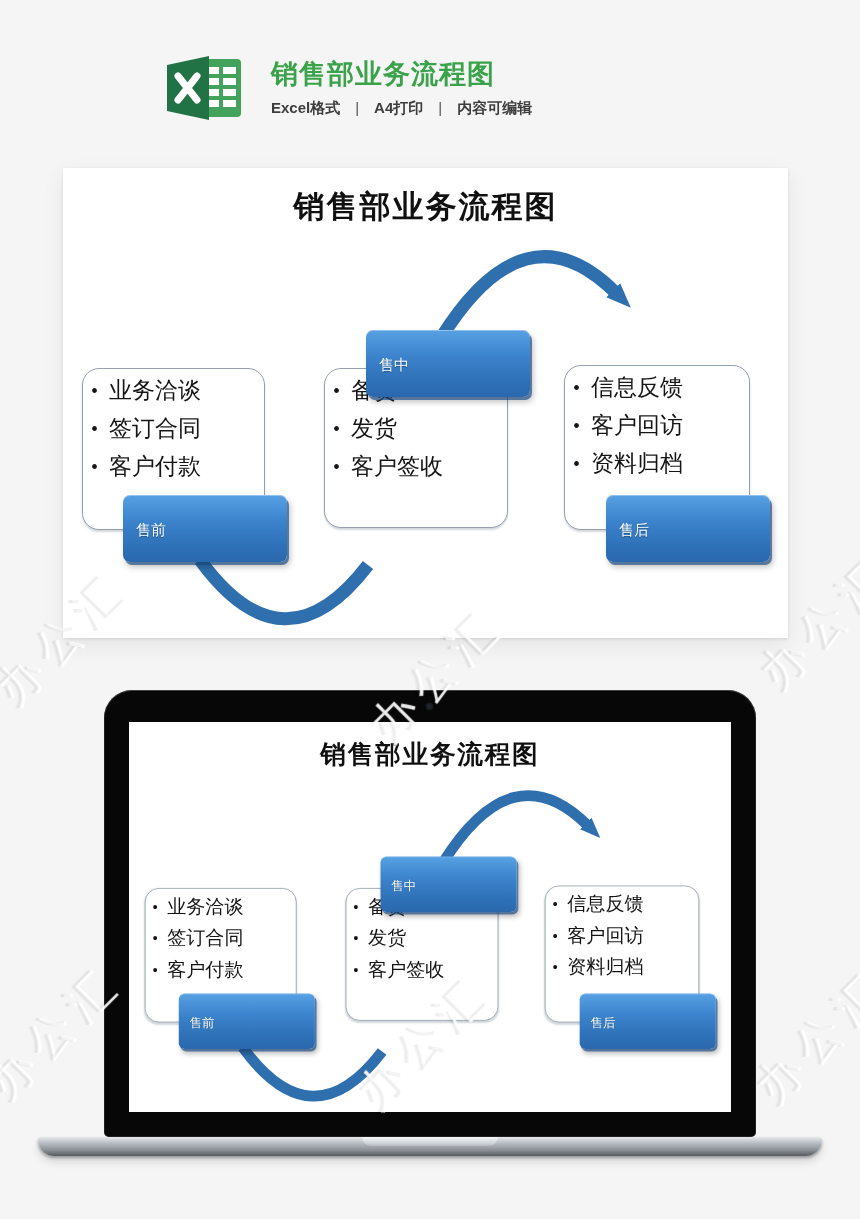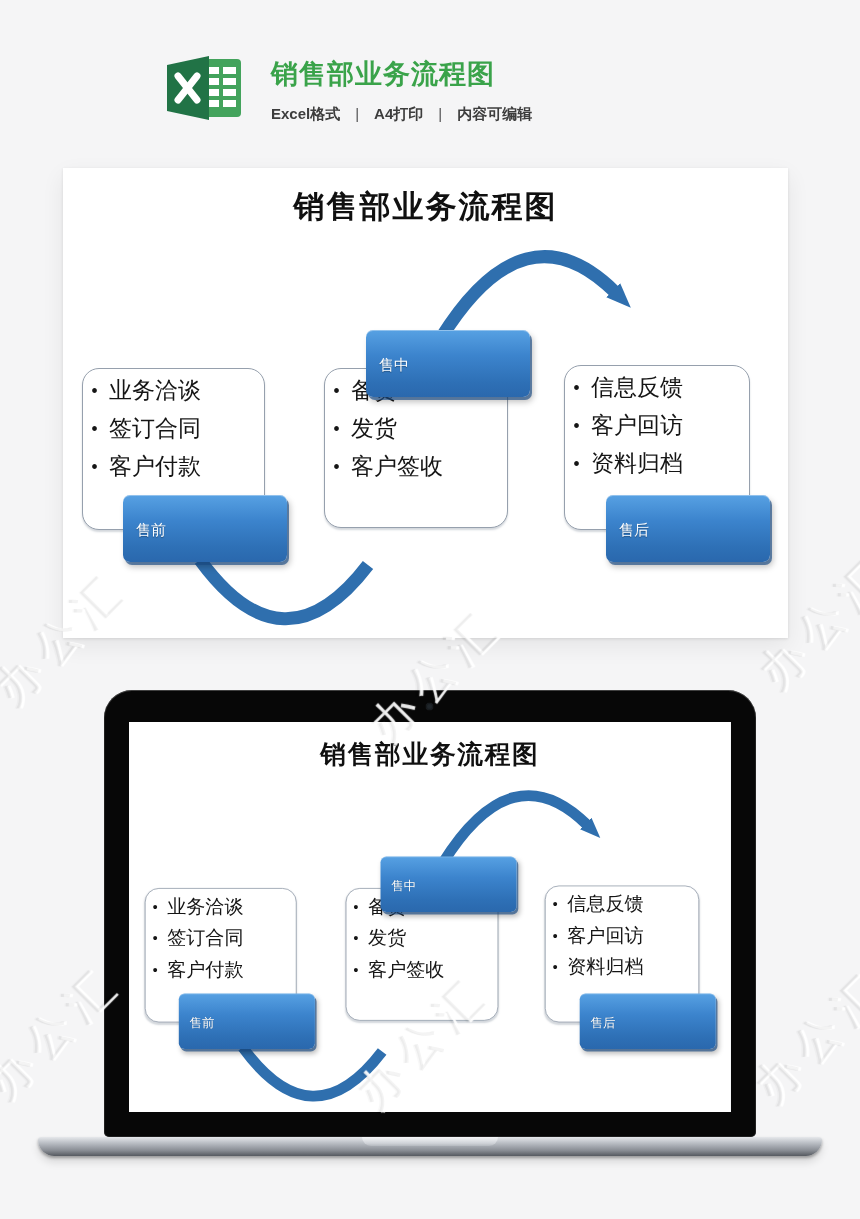--- a/index.html
+++ b/index.html
@@ -7,21 +7,21 @@
     width:860px;height:1219px;
     position:relative;overflow:hidden;
     background:#f5f5f6;
     font-family:"Liberation Sans", sans-serif;
   }
   
   .header{position:absolute;left:163px;top:52px;display:flex;gap:28px;align-items:flex-start;}
   .xl-icon{width:80px;height:72px;flex:0 0 auto;}
   .hd-text{padding-top:4px;}
   .hd-title{font-size:27px;font-weight:700;color:#3aa34a;letter-spacing:1px;}
-  .hd-meta{margin-top:13px;font-size:15px;font-weight:700;color:#3d3d3d;}
+  .hd-meta{margin-top:7px;font-size:15px;font-weight:700;color:#3d3d3d;}
   .hd-meta .sep{margin:0 15px;color:#555;font-weight:400;}
   
   .card{
     position:absolute;left:63px;top:168px;width:725px;height:470px;
     background:#fff;
     box-shadow:0 1px 3px rgba(0,0,0,.10),0 8px 22px rgba(0,0,0,.07);
   }
   
   .slide{position:relative;width:725px;height:470px;background:#fff;}
   .slide-title{

